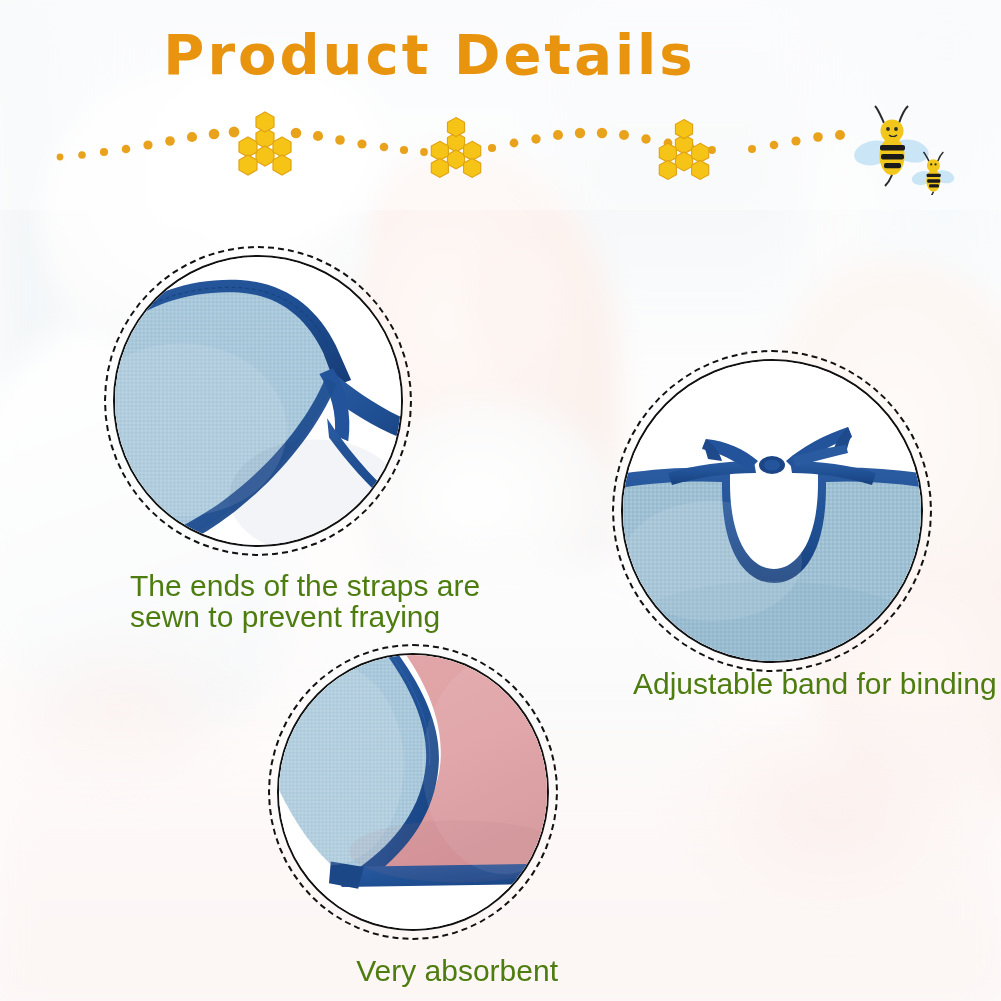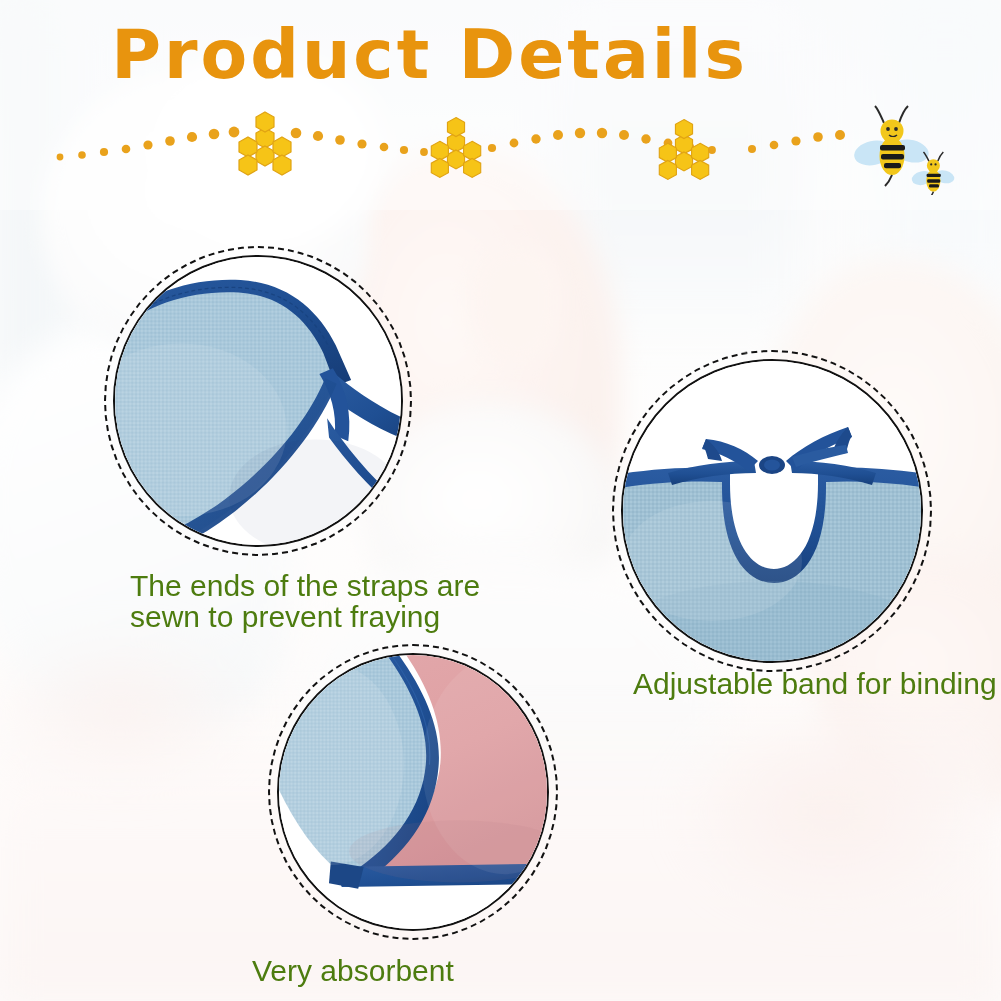--- a/index.html
+++ b/index.html
@@ -59,21 +59,21 @@
     background:radial-gradient(50% 50% at 50% 50%,#f6e0da 0%,rgba(246,224,218,0) 75%);filter:blur(20px);}
   .bg-pink-l{position:absolute;left:-60px;bottom:180px;width:360px;height:220px;border-radius:50%;
     background:radial-gradient(50% 50% at 50% 50%,#f7e6e2 0%,rgba(247,230,226,0) 75%);filter:blur(20px);}
   
   .bg-veil{position:absolute;inset:0;background:rgba(255,255,255,0.52);}
   .bg-veil-top{position:absolute;left:0;top:0;width:1001px;height:210px;background:rgba(255,255,255,0.42);}
 
   
   .title{
     position:absolute;left:0;top:14px;width:859px;text-align:center;
-    font-size:68px;line-height:82px;font-weight:bold;letter-spacing:3px;
+    font-size:56px;line-height:82px;font-weight:bold;letter-spacing:3px;
     color:#E8940E;
     font-family:"DejaVu Sans", sans-serif;
     text-shadow:0 1px 0 rgba(255,255,255,.35);
   }
   .divider{position:absolute;left:0;top:100px;width:1001px;height:95px;}
 
   
   .shot{position:absolute;}
   .shot .outer{position:absolute;inset:0;border:2.5px dashed #111;border-radius:50%;}
   .shot .inner{position:absolute;inset:9px;border:2px solid #111;border-radius:50%;
@@ -82,21 +82,21 @@
 
   #shot-straps{left:104px;top:246px;width:308px;height:310px;}
   #shot-band  {left:612px;top:350px;width:320px;height:322px;}
   #shot-absorb{left:268px;top:644px;width:290px;height:296px;}
 
   
   .caption{position:absolute;color:#4d7c0f;font-size:30px;line-height:31px;
     font-family:"Liberation Sans", sans-serif;white-space:pre;}
   #cap-straps{left:130px;top:570px;text-align:center;width:290px;}
   #cap-band{left:616px;top:668px;width:320px;text-align:center;margin-left:17px;}
-  #cap-absorb{left:252px;top:955px;width:290px;text-align:left;}
+  #cap-absorb{left:268px;top:955px;width:290px;text-align:right;}
 </style>
 </head>
 <body>
 
 <div id="page">
 
   <div class="bg">
     <div class="bg-base"></div>
     <div class="bg-wall-l"></div>
     <div class="bg-window"></div>

